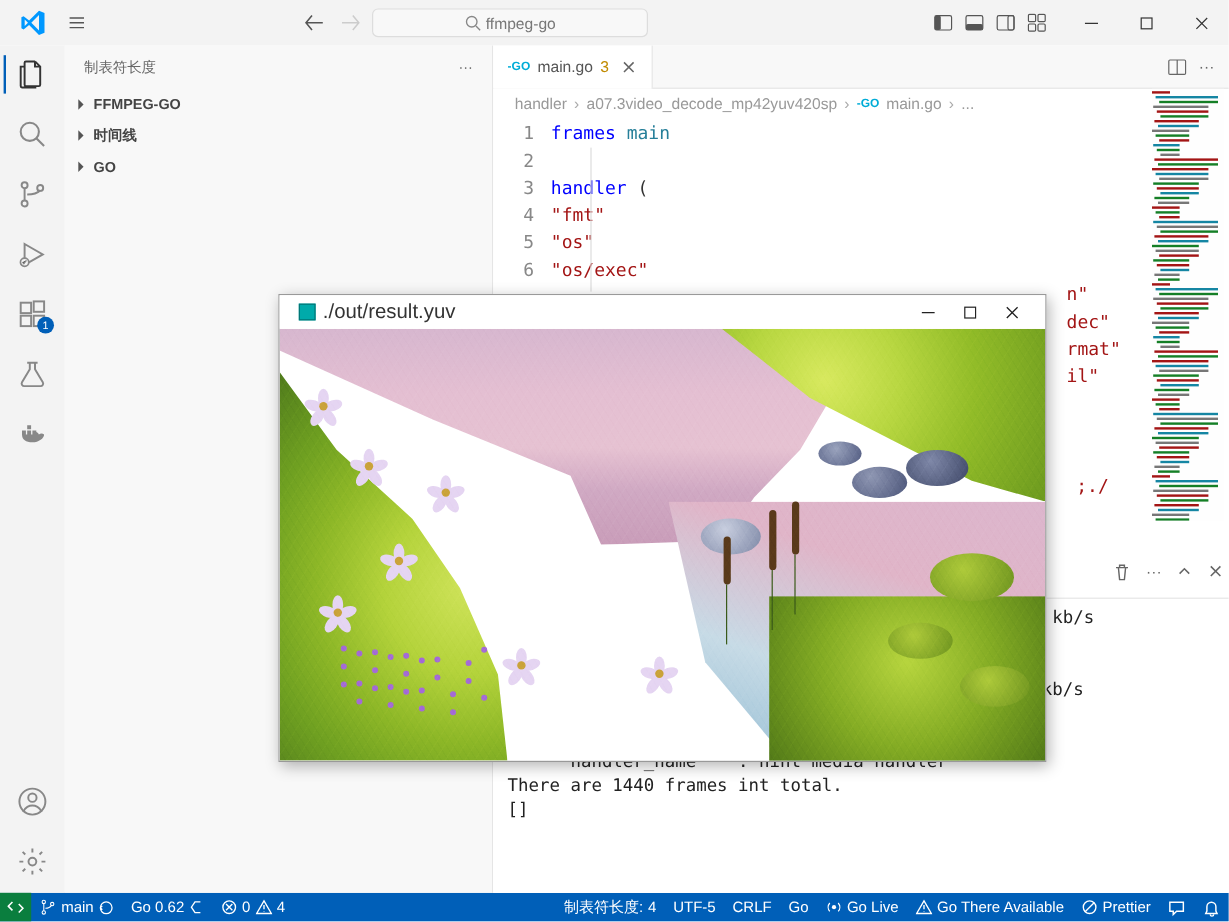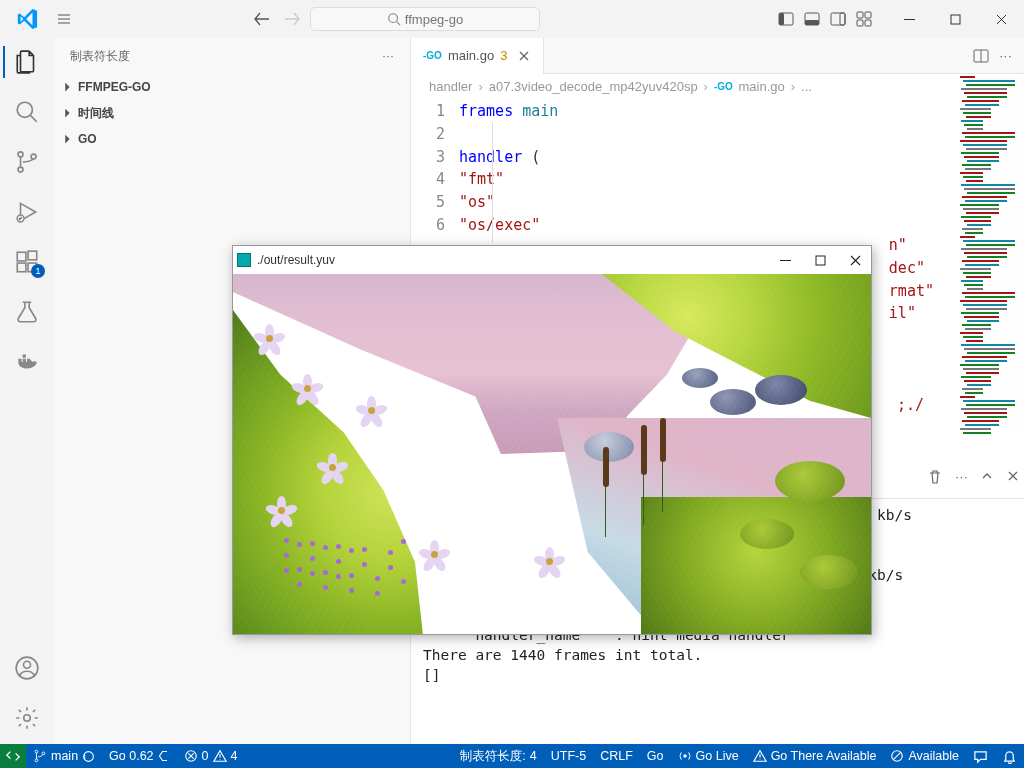--- a/index.html
+++ b/index.html
@@ -64,21 +64,21 @@
 .terminal { font-family: Consolas, monospace; font-size: 14.5px; line-height: 20px; padding: 6px 12px; color: #222; white-space: pre; }
 
 
 .statusbar { height: 24px; background: #005fb8; color: #fff; display: flex; align-items: center; font-size: 12.5px; }
 .statusbar .seg { padding: 0 7px; display: flex; align-items: center; gap: 4px; }
 .statusbar .right { margin-left: auto; display: flex; align-items: center; }
 .statusbar .remote { background: #0a7e3e; height: 24px; display: flex; align-items: center; padding: 0 6px; }
 
 
 .yuv-window { position: absolute; left: 232px; top: 245px; width: 640px; height: 390px; box-shadow: 2px 3px 12px rgba(0,0,0,.3); background: #fff; border: 1px solid #999; }
-.yuv-titlebar { height: 28px; background: #fff; display: flex; align-items: center; padding: 0 4px; font-size: 12px; justify-content: space-between; }
+.yuv-titlebar { height: 28px; background: #fff; display: flex; align-items: center; padding: 0 16px; font-size: 17px; justify-content: space-between; }
 .yuv-titlebar .ticon { width: 14px; height: 14px; background: #0aa; margin-right: 6px; border: 1px solid #077; }
 .yuv-titlebar .controls { margin-left: auto; display: flex; gap: 24px; color: #333; padding-right: 6px; }
 .yuv-content { position: absolute; top: 28px; bottom: 0; left: 0; right: 0; overflow: hidden; }
 
 
 .scene { position: absolute; inset: 0; }
 .sky-water { position: absolute; left: 0; right: 0; top: 0; height: 50%;
   background: linear-gradient(180deg, #d7b7cf 0%, #e4bfd2 30%, #e6c2d2 55%, #d0a9c3 75%, #c99db9 100%);
   clip-path: polygon(0 0, 100% 0, 100% 18%, 72% 32%, 68% 56%, 62% 78%, 58% 98%, 42% 100%, 38% 68%, 20% 42%, 0 10%); }
 .water-lower { position: absolute; left: 40%; top: 40%; right: 0; bottom: 0;
@@ -670,21 +670,21 @@
       <svg width="14" height="14" viewBox="0 0 16 16">
           <path fill="none" stroke="#fff" stroke-width="1.3" d="M8 2l7 12H1L8 2zM8 6v4m0 1.5v.5"></path>
         </svg>
       <span>Go There Available</span>
     </div>
     <div class="seg">
       <svg width="14" height="14" viewBox="0 0 16 16">
           <circle cx="8" cy="8" r="6" fill="none" stroke="#fff" stroke-width="1.3"></circle>
           <path stroke="#fff" stroke-width="1.3" d="M3.5 12.5l9-9"></path>
         </svg>
-      <span>Available</span>
+      <span>Prettier</span>
     </div>
     <div class="seg">
       <svg width="15" height="15" viewBox="0 0 16 16">
           <path fill="none" stroke="#fff" stroke-width="1.3" d="M2 3h12v8H8l-3 3v-3H2V3z"></path>
         </svg>
     </div>
     <div class="seg">
       <svg width="15" height="15" viewBox="0 0 16 16">
           <path fill="none" stroke="#fff" stroke-width="1.3" d="M4 11V7a4 4 0 018 0v4l1 2H3l1-2zM7 14a1.5 1.5 0 003 0"></path>
         </svg>

